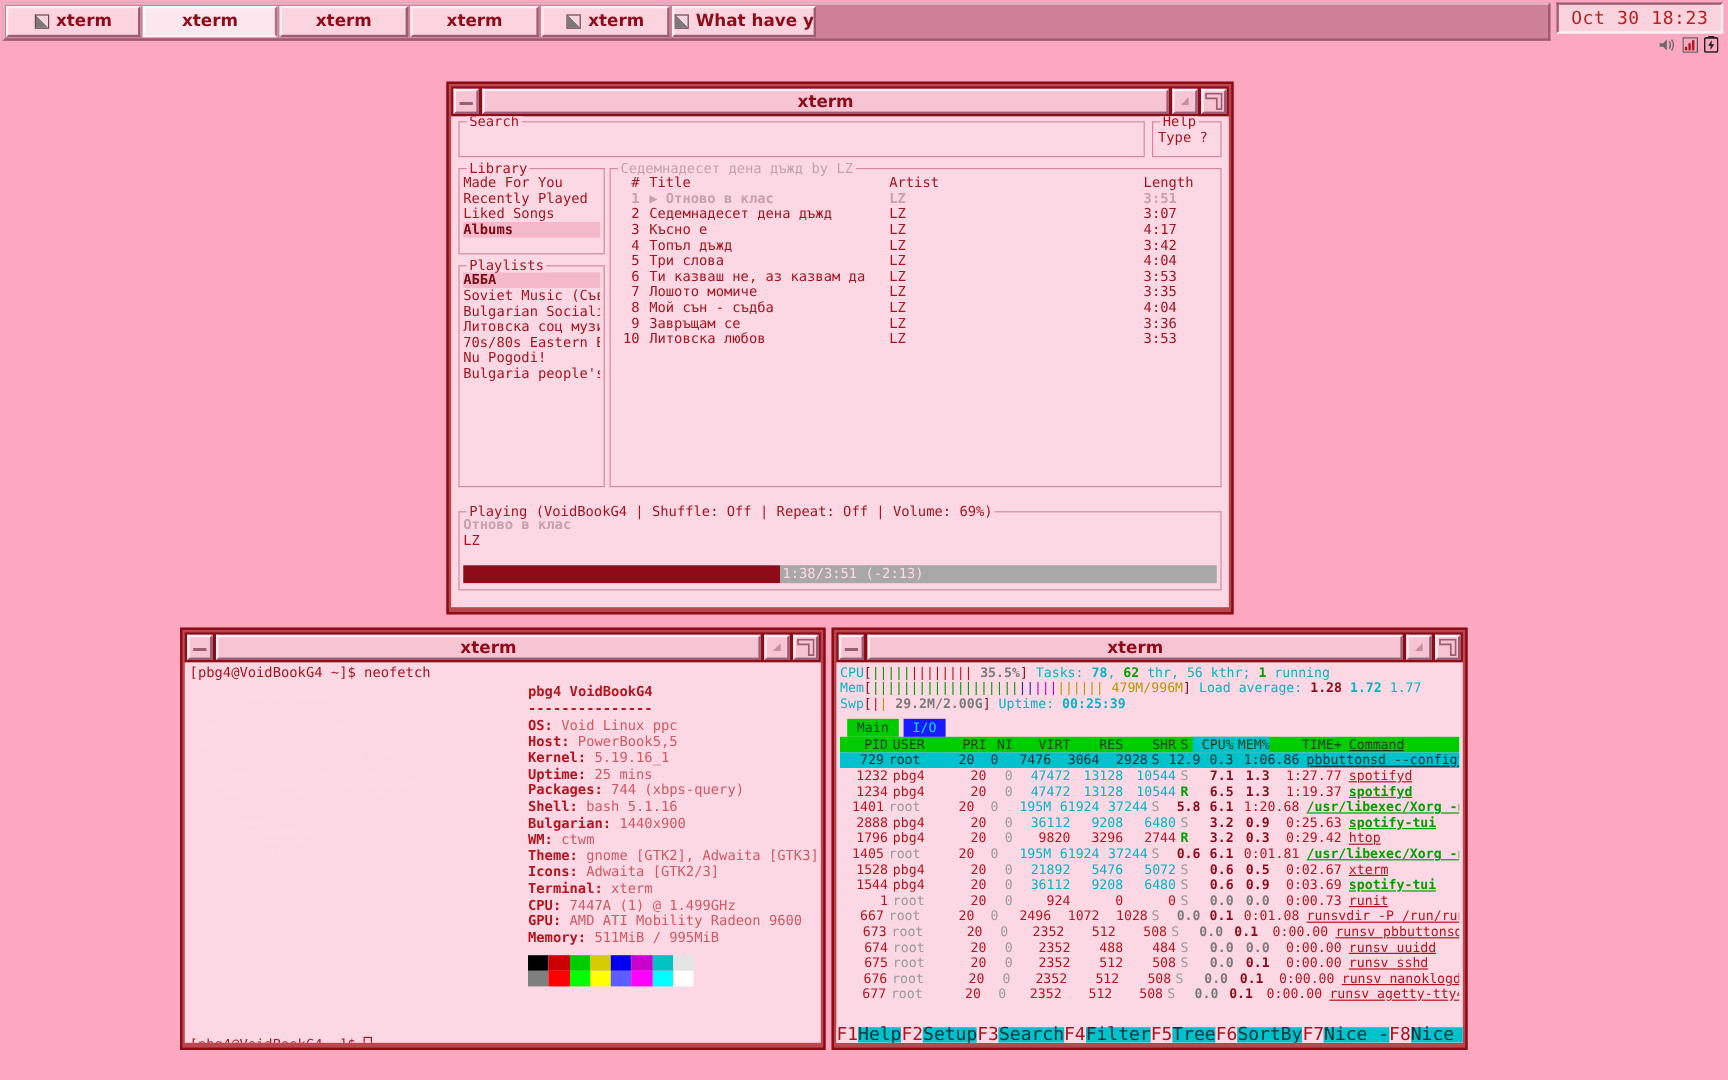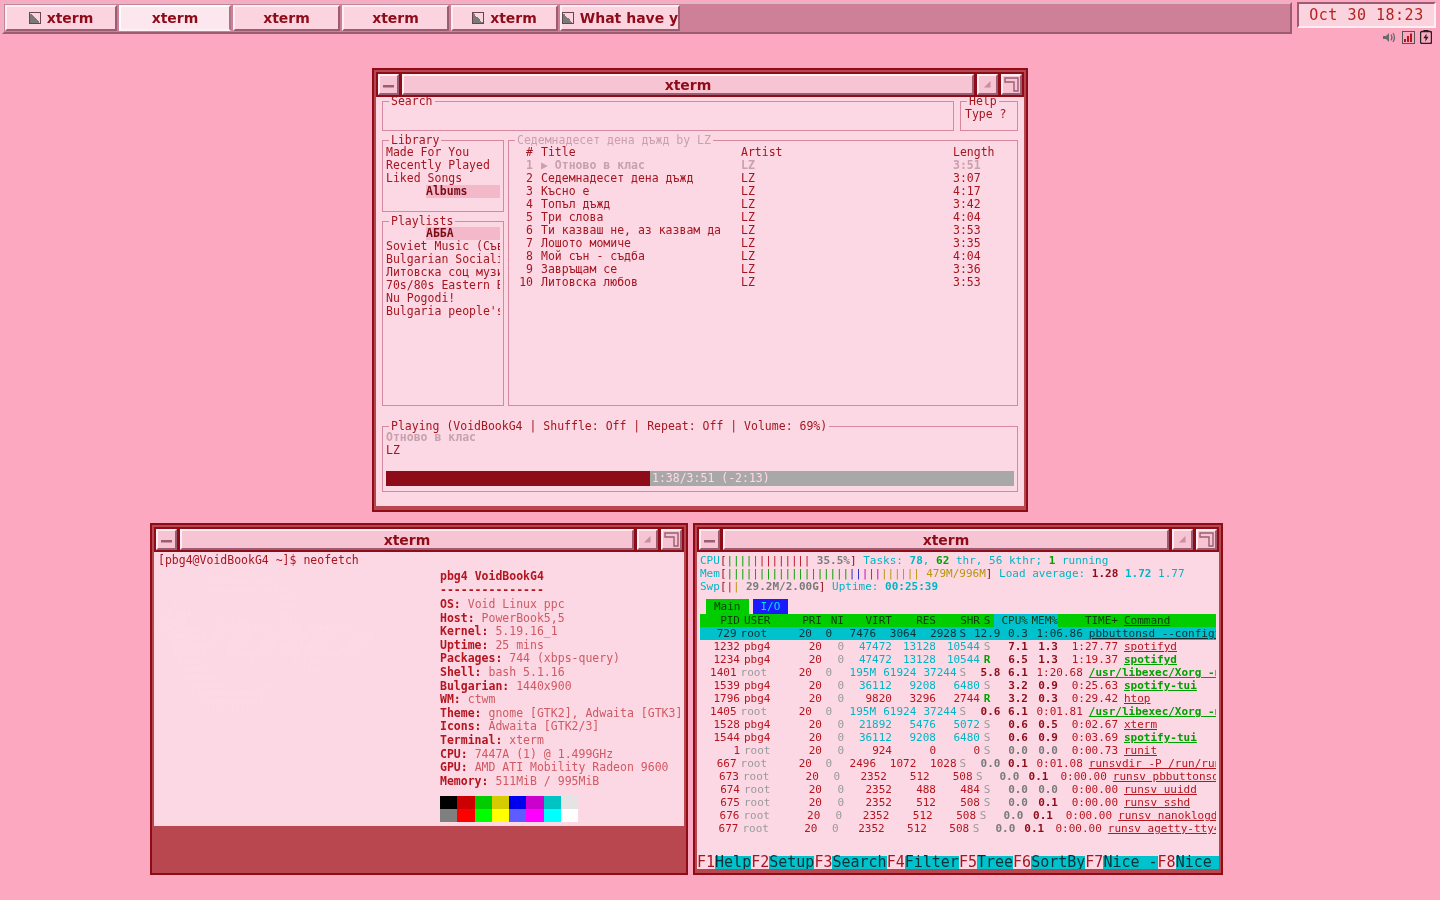--- a/index.html
+++ b/index.html
@@ -111,21 +111,21 @@
   #sp-search { flex: 1; height: 30px; }
   #sp-help   { width: 58px; height: 30px; }
   #sp-help .inner { padding: 6px 0 0 4px; }
 
   .sp-row2 { display: flex; gap: 4px; margin-top: 9px; height: 266px; }
   .sp-left { width: 122px; display: flex; flex-direction: column; gap: 9px; }
   #sp-library { height: 72px; }
   #sp-playlists { flex: 1; }
   .sp-list { padding: 5px 3px 0 3px; }
   .sp-list .item { white-space: nowrap; overflow: hidden; height: 13px; }
-  .sp-list .item.sel { background: #f3b8c9; color: #7b0c15; font-weight: bold; margin-left: 40px; }
+  .sp-list .item.sel { background: #f3b8c9; color: #7b0c15; font-weight: bold; }
 
   #sp-tracks { flex: 1; }
   .tr-table { padding: 5px 2px 0 2px; width: 100%; }
   .tr-line { display: flex; height: 13px; white-space: nowrap; }
   .tr-line .c-num  { width: 30px; text-align: right; padding-right: 8px; }
   .tr-line .c-title{ width: 200px; overflow: hidden; }
   .tr-line .c-art  { width: 212px; overflow: hidden; }
   .tr-line .c-len  { width: 40px; }
   .tr-line.head { color: #a51620; }
   .tr-line.playing { color: #c9a0ad; font-weight: bold; }
@@ -140,21 +140,21 @@
   }
   .np-bar .fill { position: absolute; left: 0; top: 0; bottom: 0; background: #8e0b18; }
   .np-bar .lbl {
     position: absolute; left: 0; top: 0; bottom: 0; width: 100%;
     display: flex; align-items: center;
     color: #ffd9e4; font-size: 11.5px; padding-left: 266px;
   }
 
   
   #win-neofetch { left: 150px; top: 523px; width: 538px; height: 352px; }
-  #win-neofetch .client { height: 274px; padding: 2px 4px; }
+  #win-neofetch .client { height: 317px; padding: 2px 4px; }
   .nf-prompt { color: #a51620; height: 14px; }
   .nf-body { display: flex; margin-top: 2px; }
   .nf-art {
     width: 290px; color: #fbdce6; font-size: 8px; line-height: 8px;
     white-space: pre; font-family: "DejaVu Sans Mono", monospace;
     position: relative;
   }
   .nf-info { width: 240px; font-size: 11.5px; line-height: 13.6px; }
   .nf-info .user { color: #b5151f; font-weight: bold; height: 14px; }
   .nf-info .user .at { color: #fbdce6; }
@@ -631,21 +631,21 @@
             <span class="col c-virt ht-cyan">195M</span>
             <span class="col c-res ht-cyan">61924</span>
             <span class="col c-shr ht-cyan">37244</span>
             <span class="col c-s ht-grey">S</span>
             <span class="col c-cpu ht-bolddark">5.8</span>
             <span class="col c-mem ht-bolddark">6.1</span>
             <span class="col c-time ht-red">1:20.68</span>
             <span class="col c-cmd ht-green">/usr/libexec/Xorg -no</span>
           </div>
           <div class="ht-row">
-            <span class="col c-pid ht-red">1539</span>
+            <span class="col c-pid ht-red">2888</span>
             <span class="col c-user ht-red">pbg4</span>
             <span class="col c-pri ht-red">20</span>
             <span class="col c-ni ht-grey">0</span>
             <span class="col c-virt ht-cyan">36112</span>
             <span class="col c-res ht-cyan">9208</span>
             <span class="col c-shr ht-cyan">6480</span>
             <span class="col c-s ht-grey">S</span>
             <span class="col c-cpu ht-bolddark">3.2</span>
             <span class="col c-mem ht-bolddark">0.9</span>
             <span class="col c-time ht-red">0:25.63</span>

